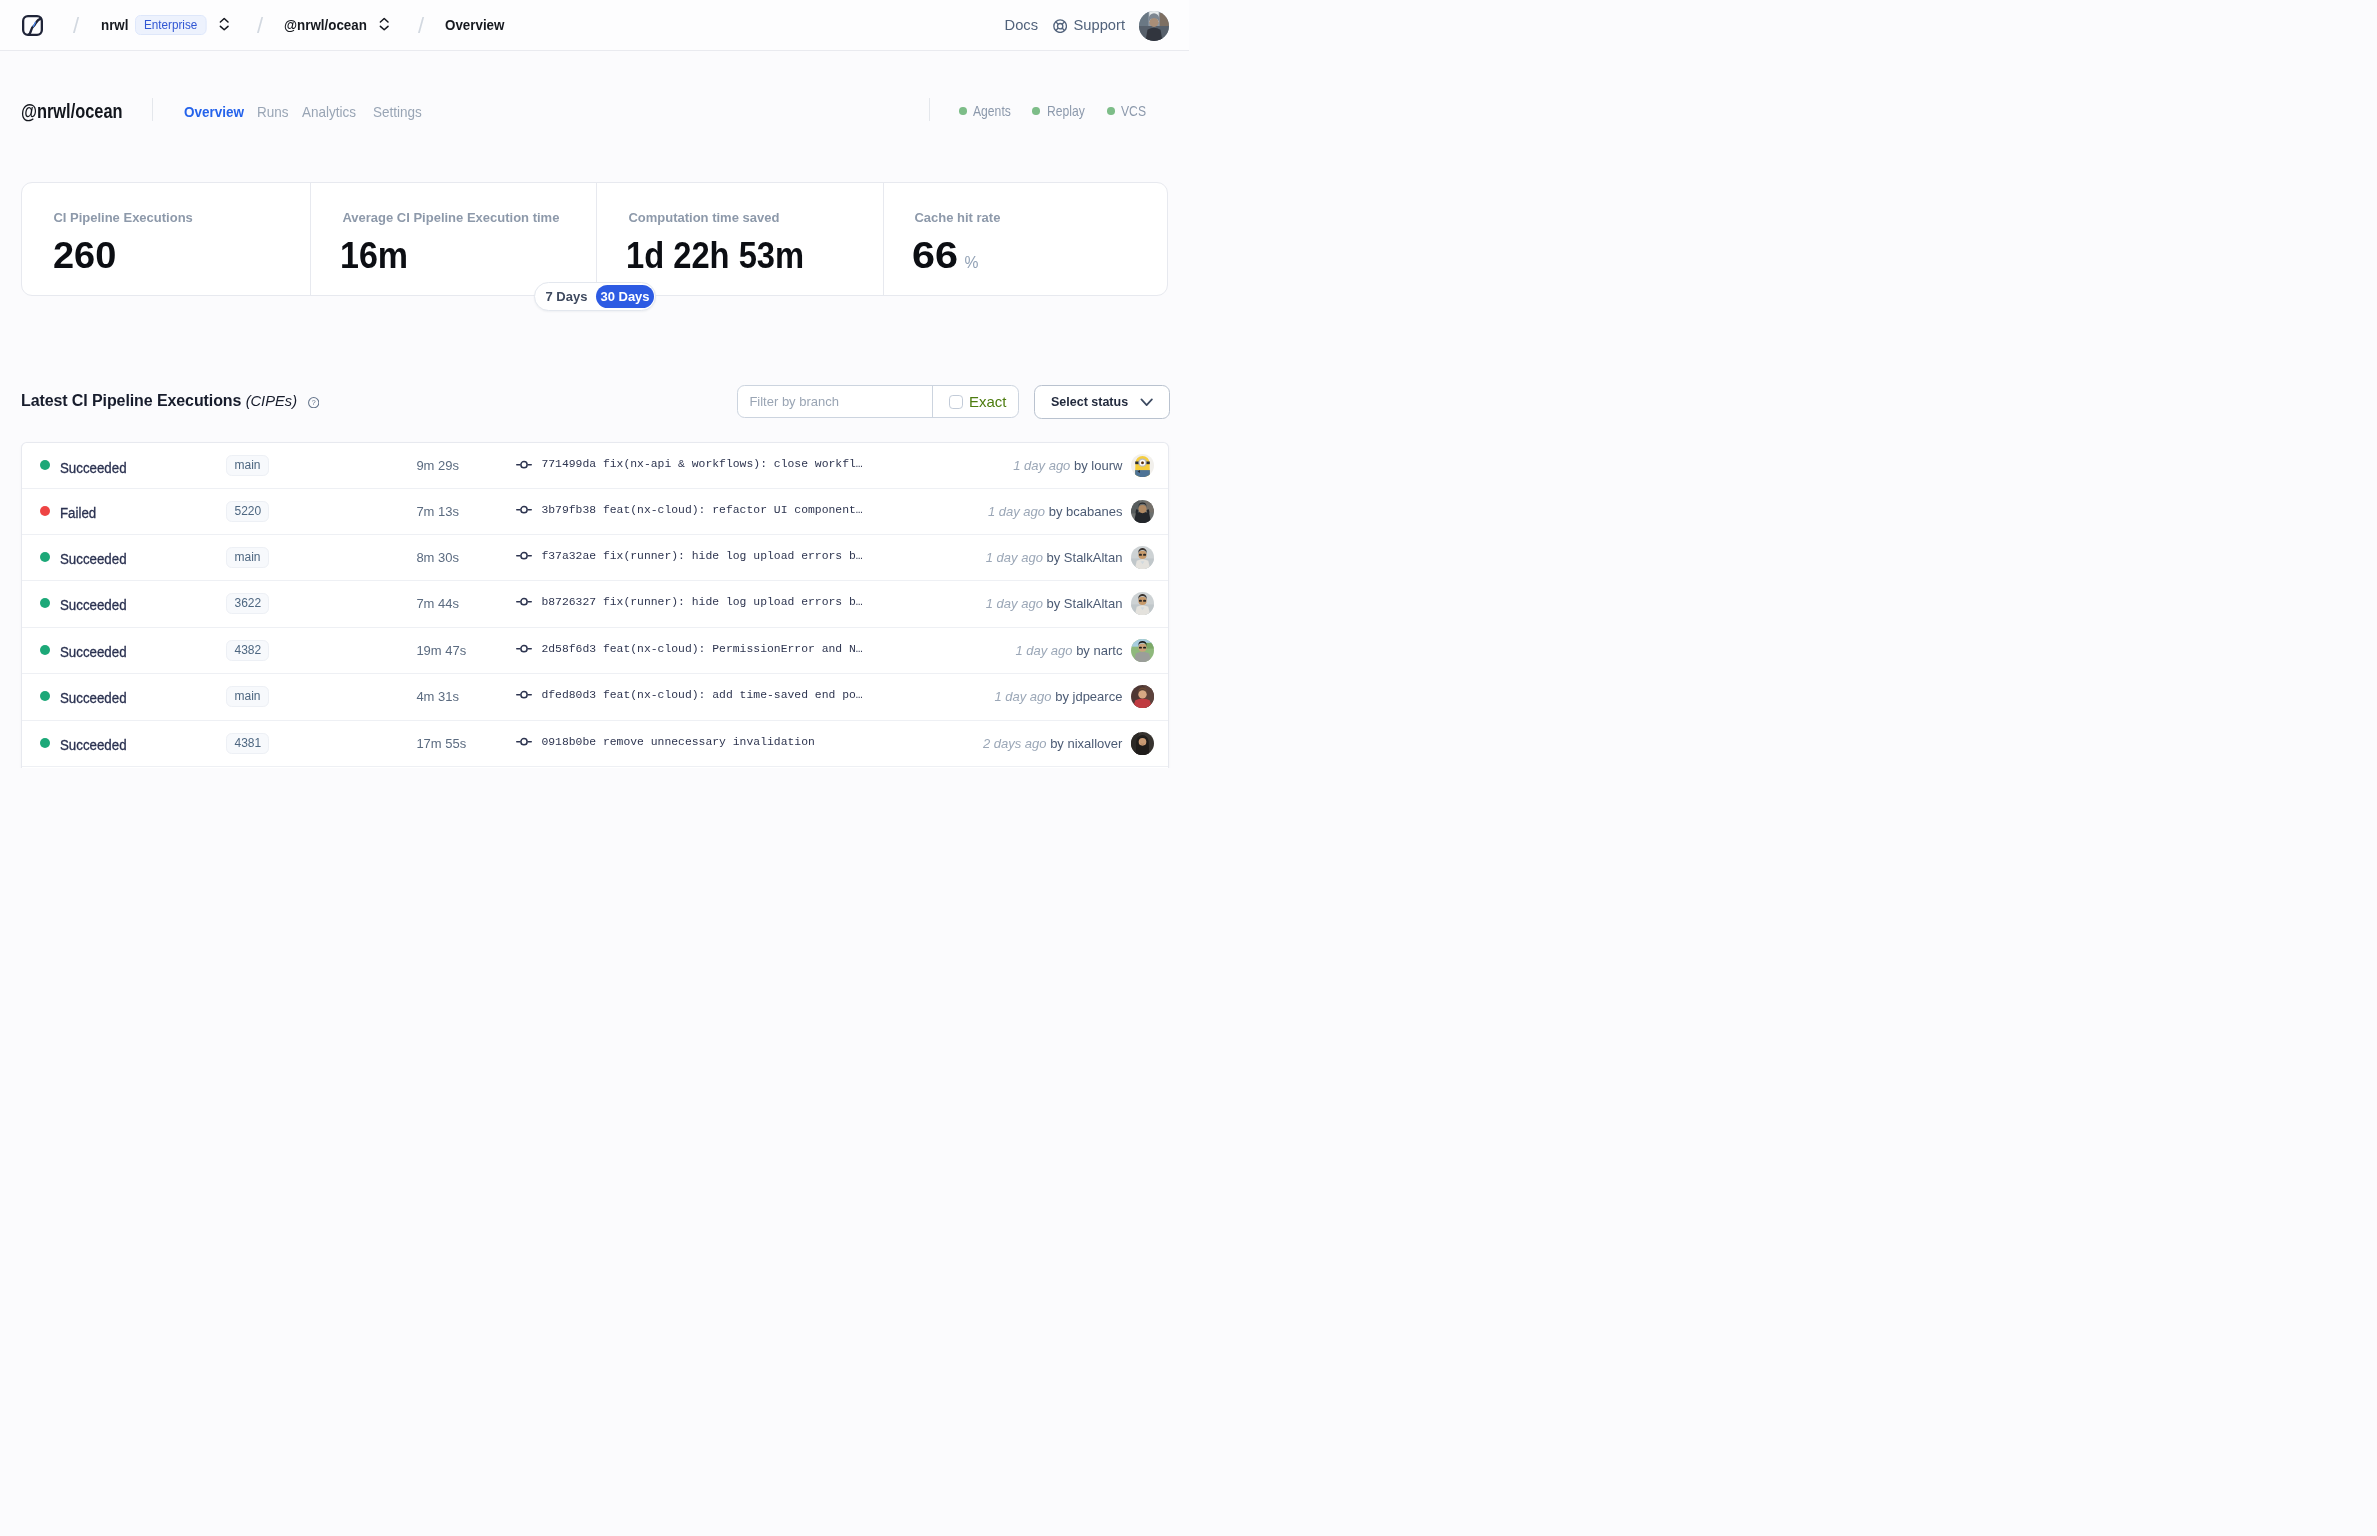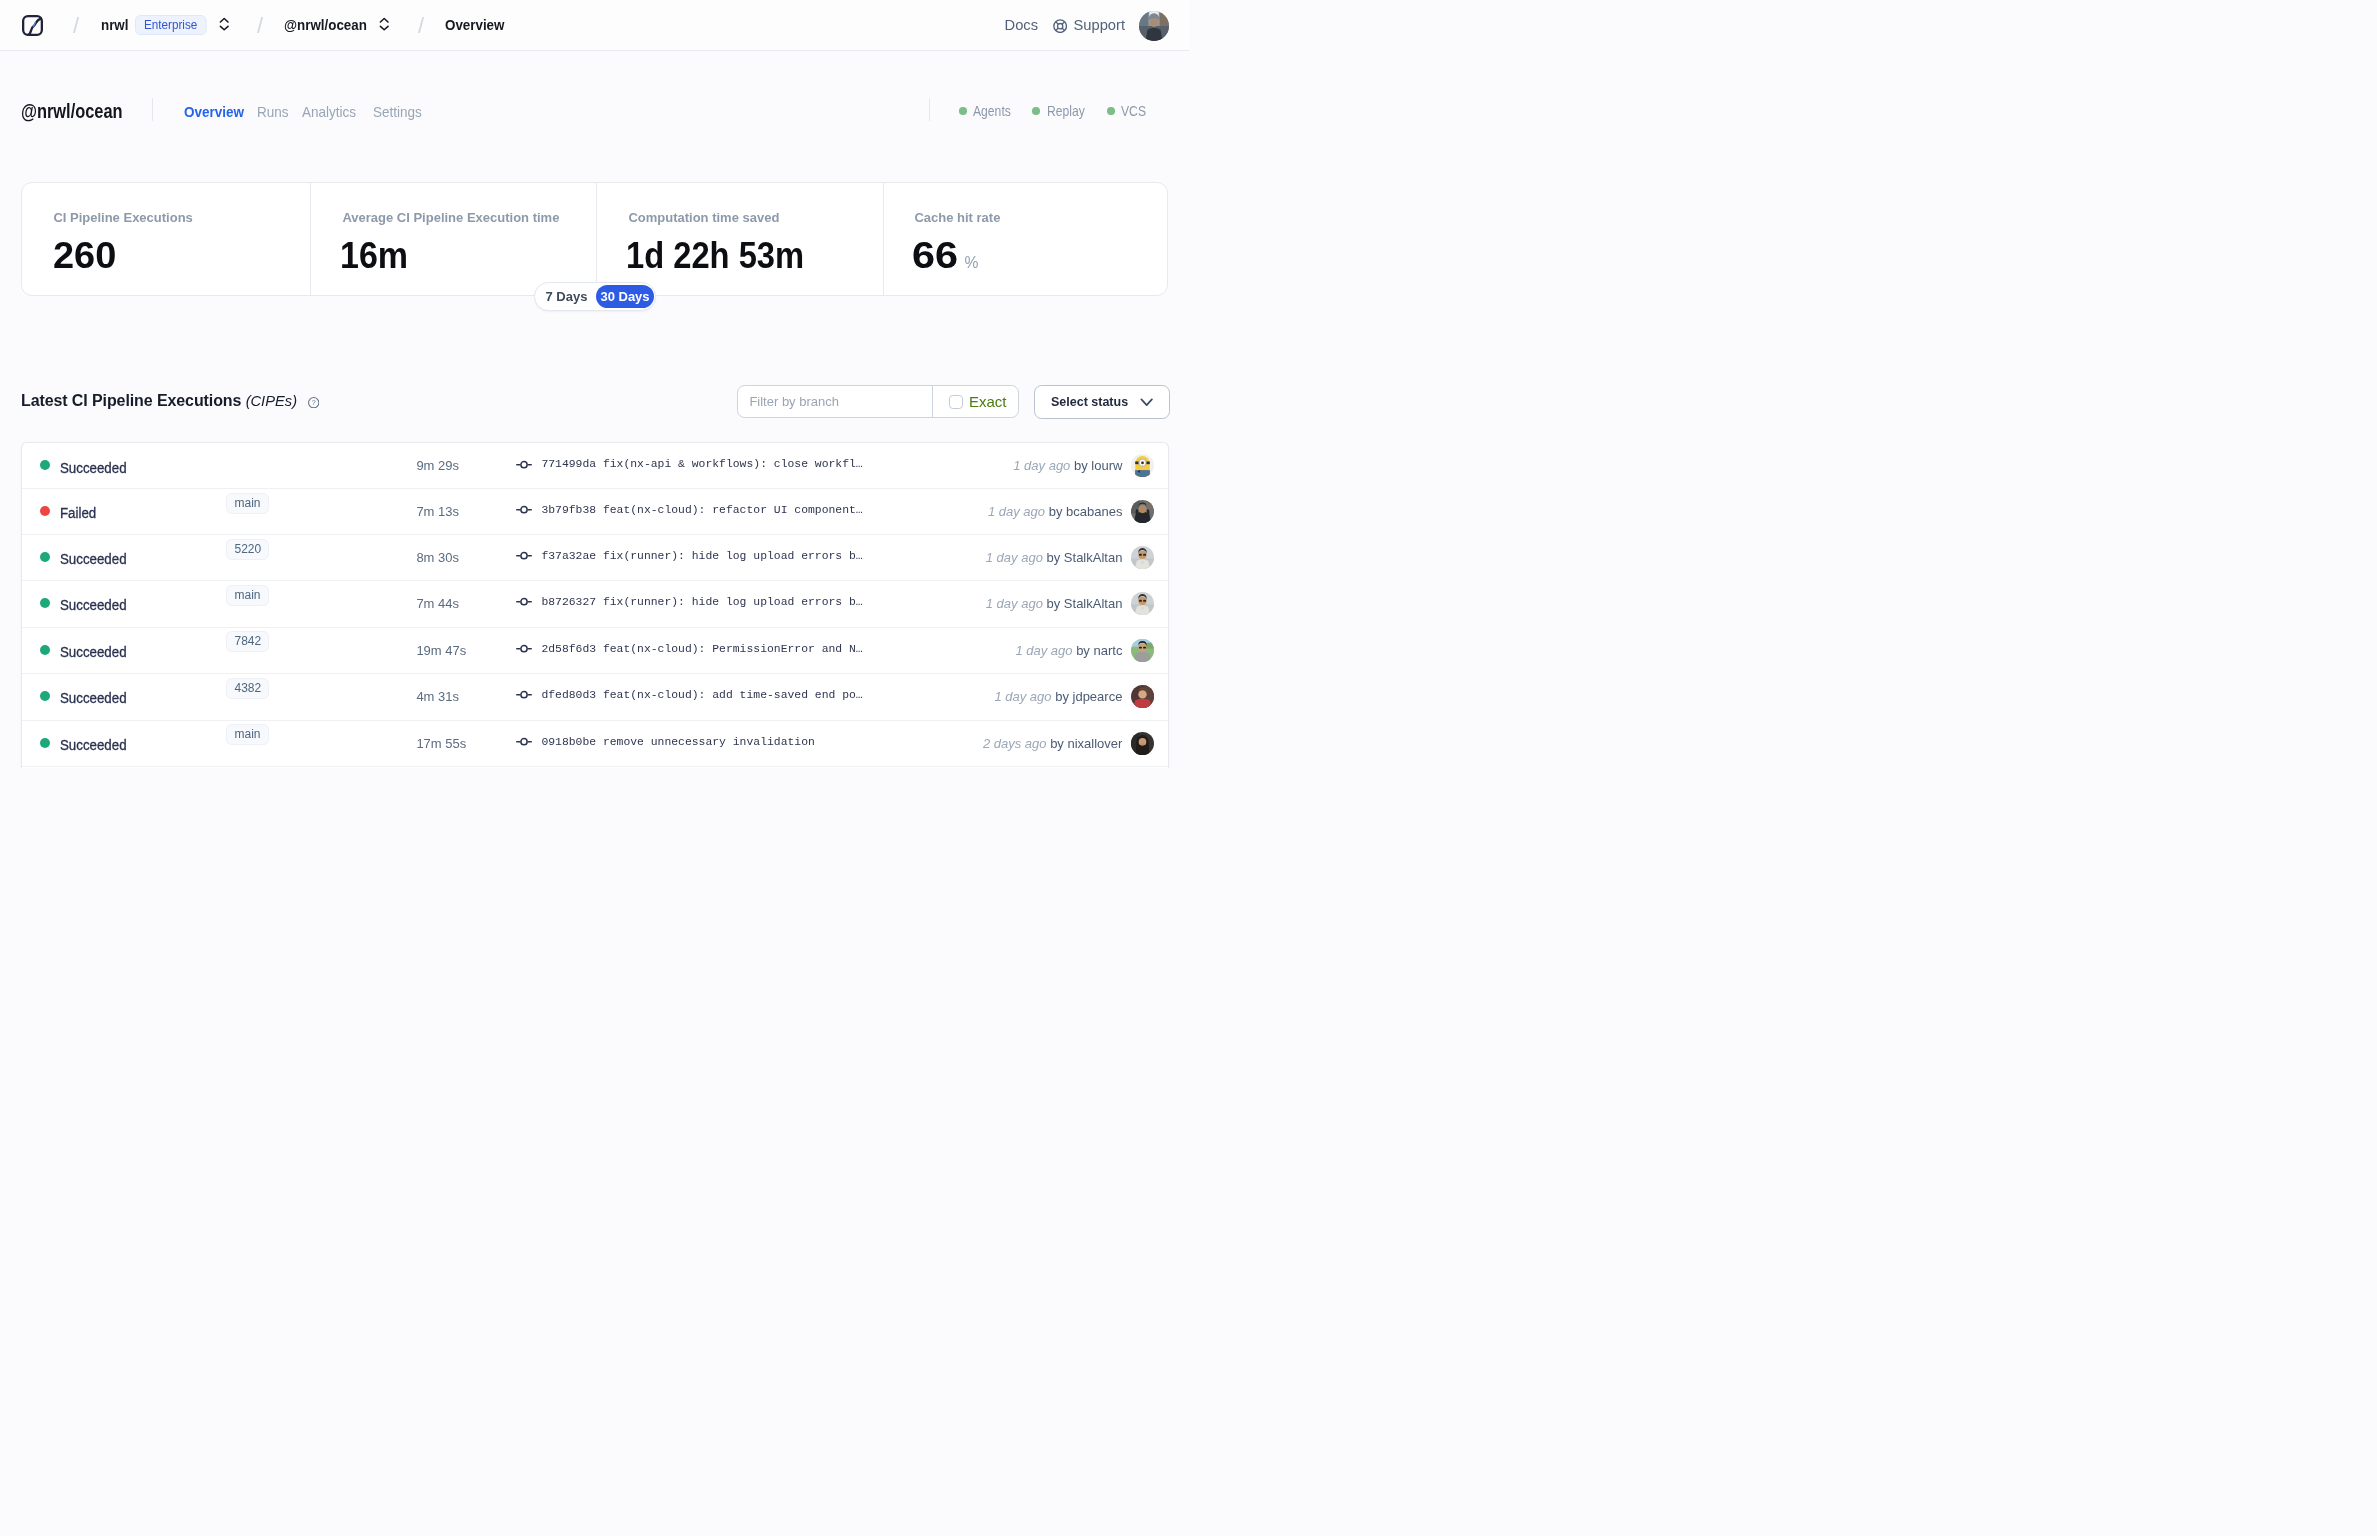--- a/index.html
+++ b/index.html
@@ -48,21 +48,21 @@
 #selstat span { position:absolute; left:16px; top:0; height:32px; line-height:32px; font-size:13.3px; font-weight:700; color:#232b3e; transform:scaleX(0.94); transform-origin:left center; }
 
 
 #table { position:absolute; left:21.4px; top:442px; width:1148px; height:327px; background:#fff; border:1px solid #e7e9ef; border-radius:5.7px 5.7px 0 0; border-bottom:none; box-shadow:0 1px 2.9px rgba(25,35,60,.04); }
 .row { position:absolute; left:0; width:1146px; height:46px; }
 .rsep { position:absolute; left:0; width:1146px; height:1px; background:#eef0f4; }
 .dot { position:absolute; left:18px; top:18px; width:10px; height:10px; border-radius:50%; }
 .dot.g { background:#1ca878; }
 .dot.r { background:#ee4444; }
 .status { position:absolute; left:38px; transform:scaleX(0.95); transform-origin:left center; top:2.4px; height:46px; line-height:46px; font-size:14px; font-weight:500; color:#2a3150; -webkit-text-stroke:0.3px #2a3150; }
-.badge { position:absolute; left:204px; top:13px; height:21px; line-height:19px; padding:0 7.1px; background:#f7f9fc; border:1px solid #edf0f5; border-radius:5.7px; font-size:12px; color:#4e6781;margin-top:38px; }
+.badge { position:absolute; left:204px; top:13px; height:21px; line-height:19px; padding:0 7.1px; background:#f7f9fc; border:1px solid #edf0f5; border-radius:5.7px; font-size:12px; color:#4e6781; }
 .dur { position:absolute; left:394px; top:1px; height:46px; line-height:46px; font-size:13px; color:#5b6b80; }
 .cicon { position:absolute; left:494px; top:15.4px; }
 .cmsg { position:absolute; left:519px; top:-1px; height:46px; line-height:46px; font-family:"Liberation Mono", monospace; font-size:11.4px; color:#2e3550; }
 .ago { position:absolute; right:46px; top:0.5px; height:46px; line-height:46px; font-size:13px; color:#4c5b74; text-align:right; white-space:nowrap; }
 .ago i { color:#9ba7b7; }
 .av { position:absolute; right:14.3px; top:11.8px; width:23px; height:23px; border-radius:50%; overflow:hidden; }
 </style>
 </head>
 <body>
 <div id="page">
@@ -233,21 +233,21 @@
             <path d="M10 16 L12 19 L14 16 Z" fill="#cfd8de"></path>
             <circle cx="12" cy="9.3" r="4.3" fill="#c79a6b"></circle>
             <path d="M7.6 8.6 a4.4 4.4 0 0 1 8.8 0 l0 -2 a4.4 4.4 0 0 0 -8.8 0 Z" fill="#3a3430"></path>
             <rect x="8.2" y="8.2" width="3.2" height="2.1" rx="1" fill="#2d2a28"></rect>
             <rect x="12.6" y="8.2" width="3.2" height="2.1" rx="1" fill="#2d2a28"></rect>
           </svg></div>
     </div>
     <div class="row" style="top:137px">
       <div class="dot g"></div>
       <div class="status">Succeeded</div>
-      <div class="badge">7842</div>
+      <div class="badge">3622</div>
       <div class="dur">7m 44s</div>
       <svg class="cicon" width="16" height="13.3" viewBox="0 0 17 14" fill="none" stroke="#2e3550" stroke-width="1.6" stroke-linecap="round">
           <line x1="0.8" y1="7" x2="4.2" y2="7"></line>
           <circle cx="8.5" cy="7" r="3.3"></circle>
           <line x1="12.8" y1="7" x2="16.2" y2="7"></line>
         </svg>
       <div class="cmsg">b8726327 fix(runner): hide log upload errors b…</div>
       <div class="ago"><i>1 day ago</i> <span>by StalkAltan</span></div>
       <div class="av"><svg width="23" height="23" viewBox="0 0 24 24">
             <rect width="24" height="24" fill="#cdd2d4"></rect>

